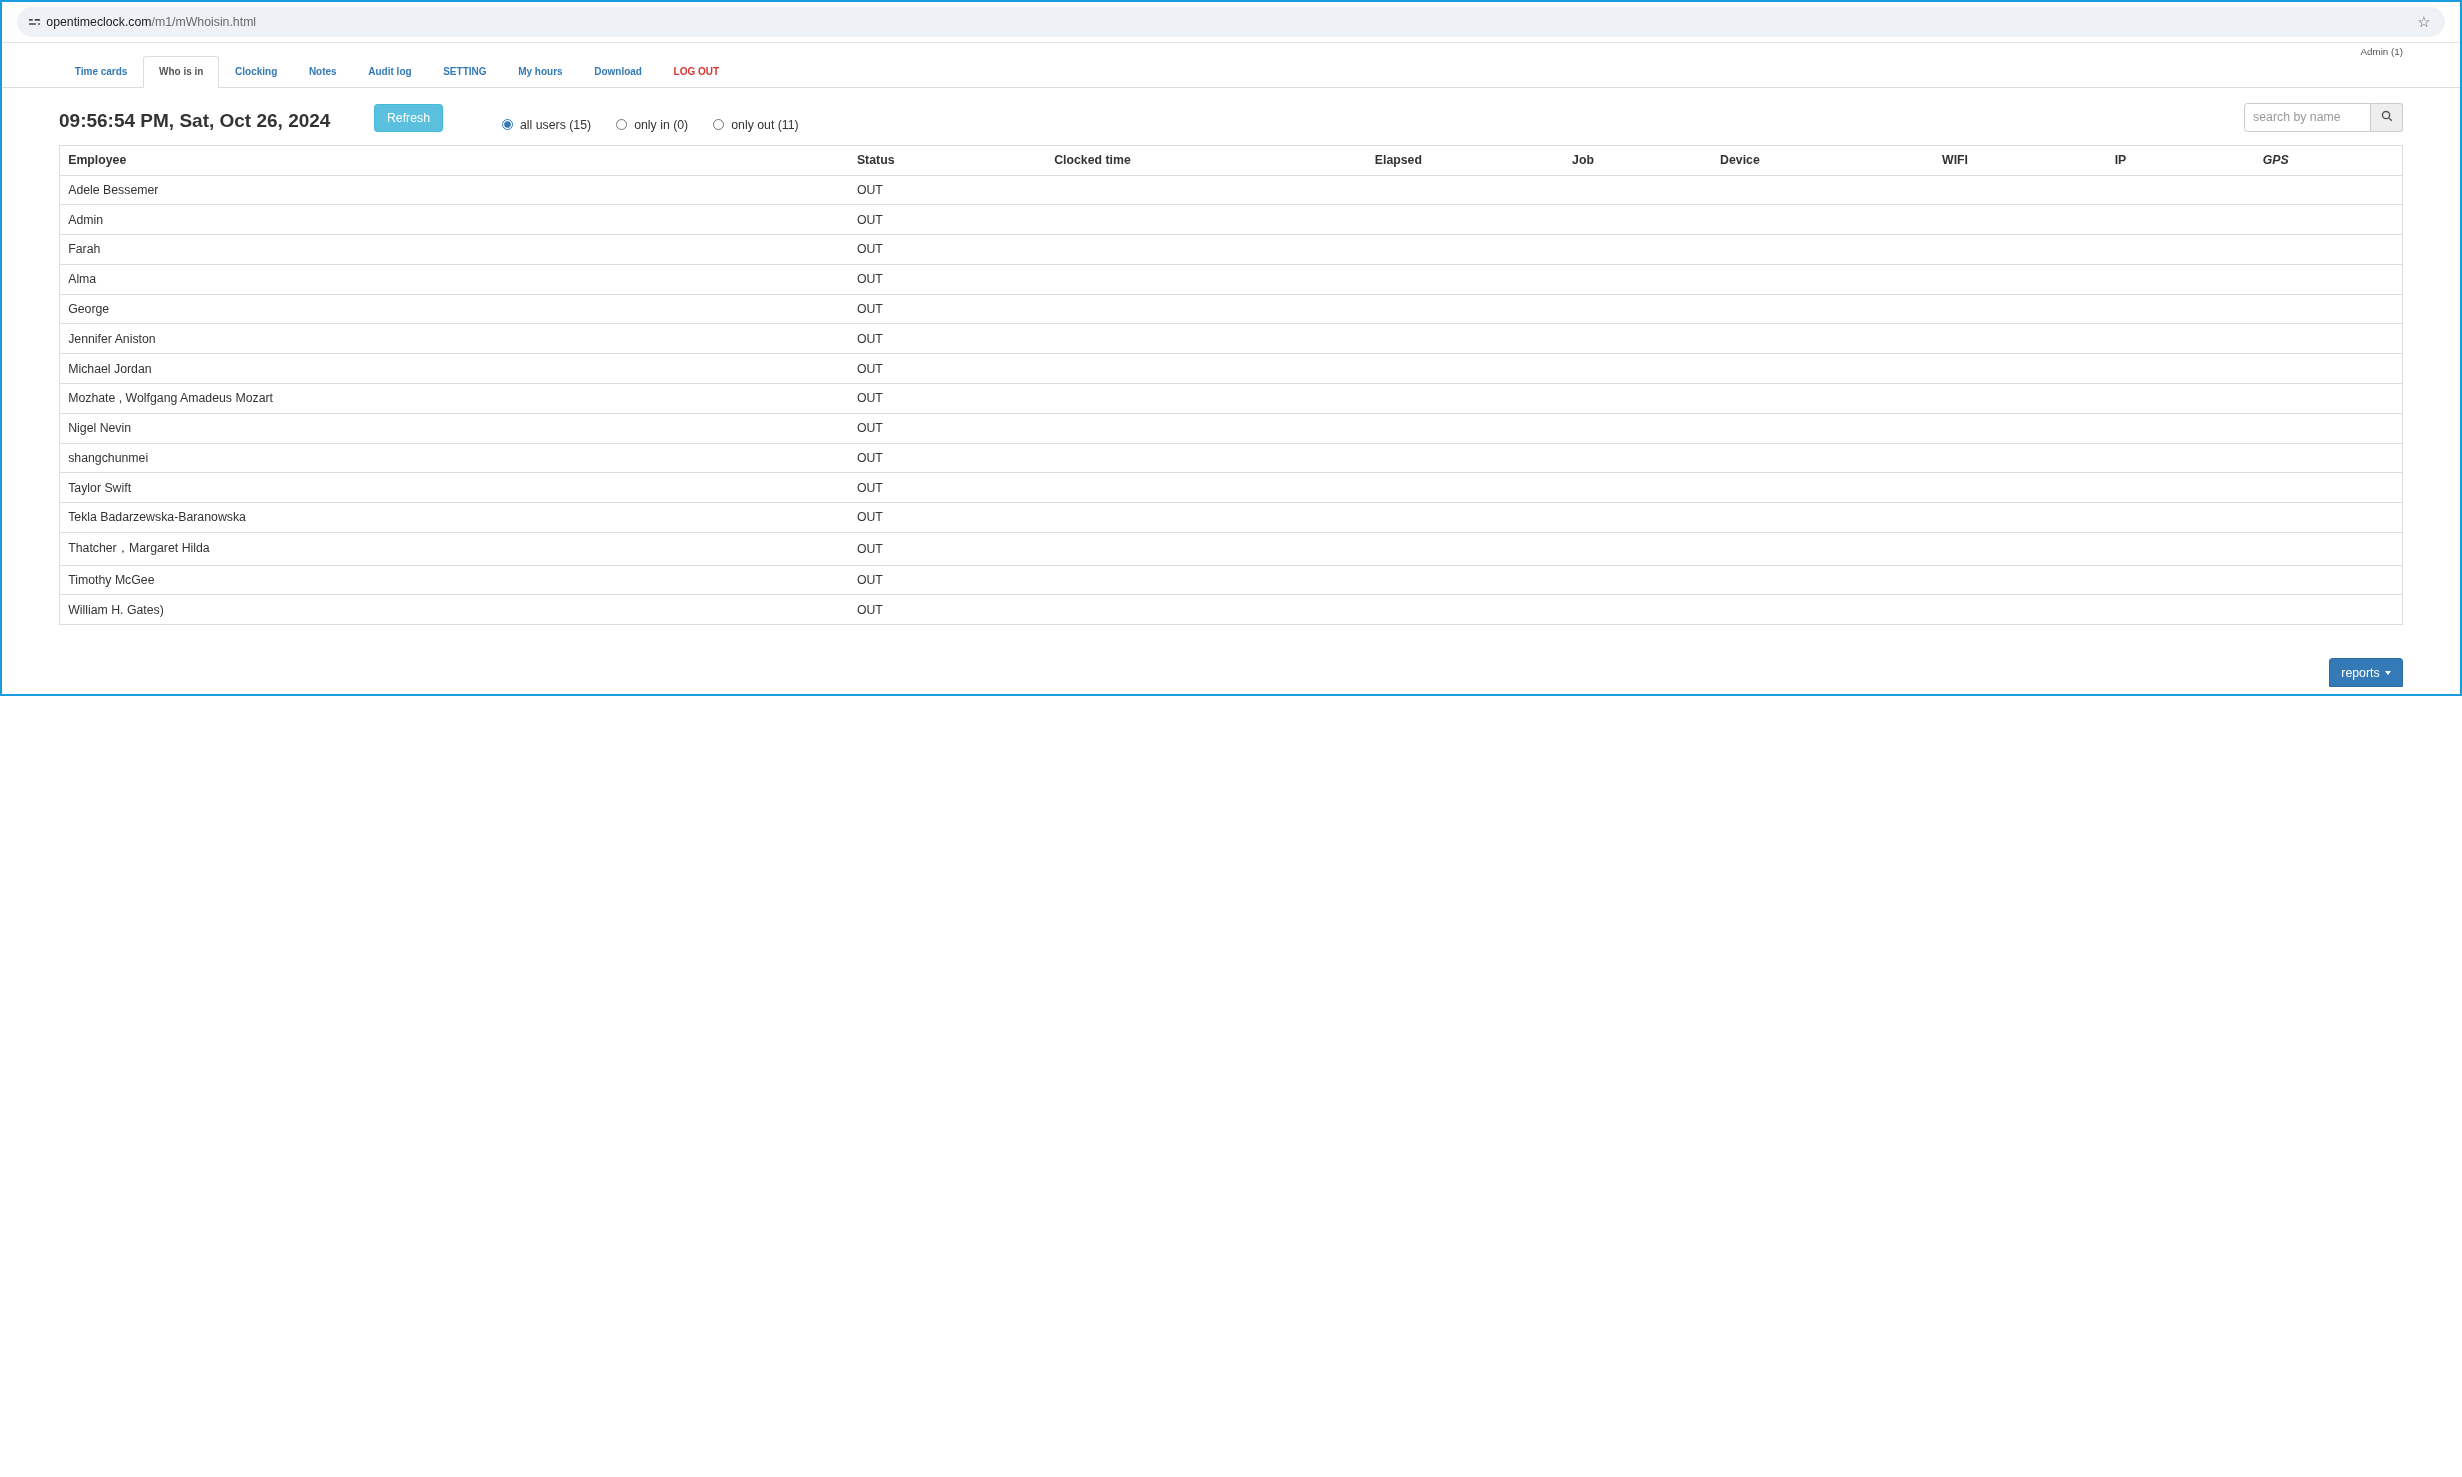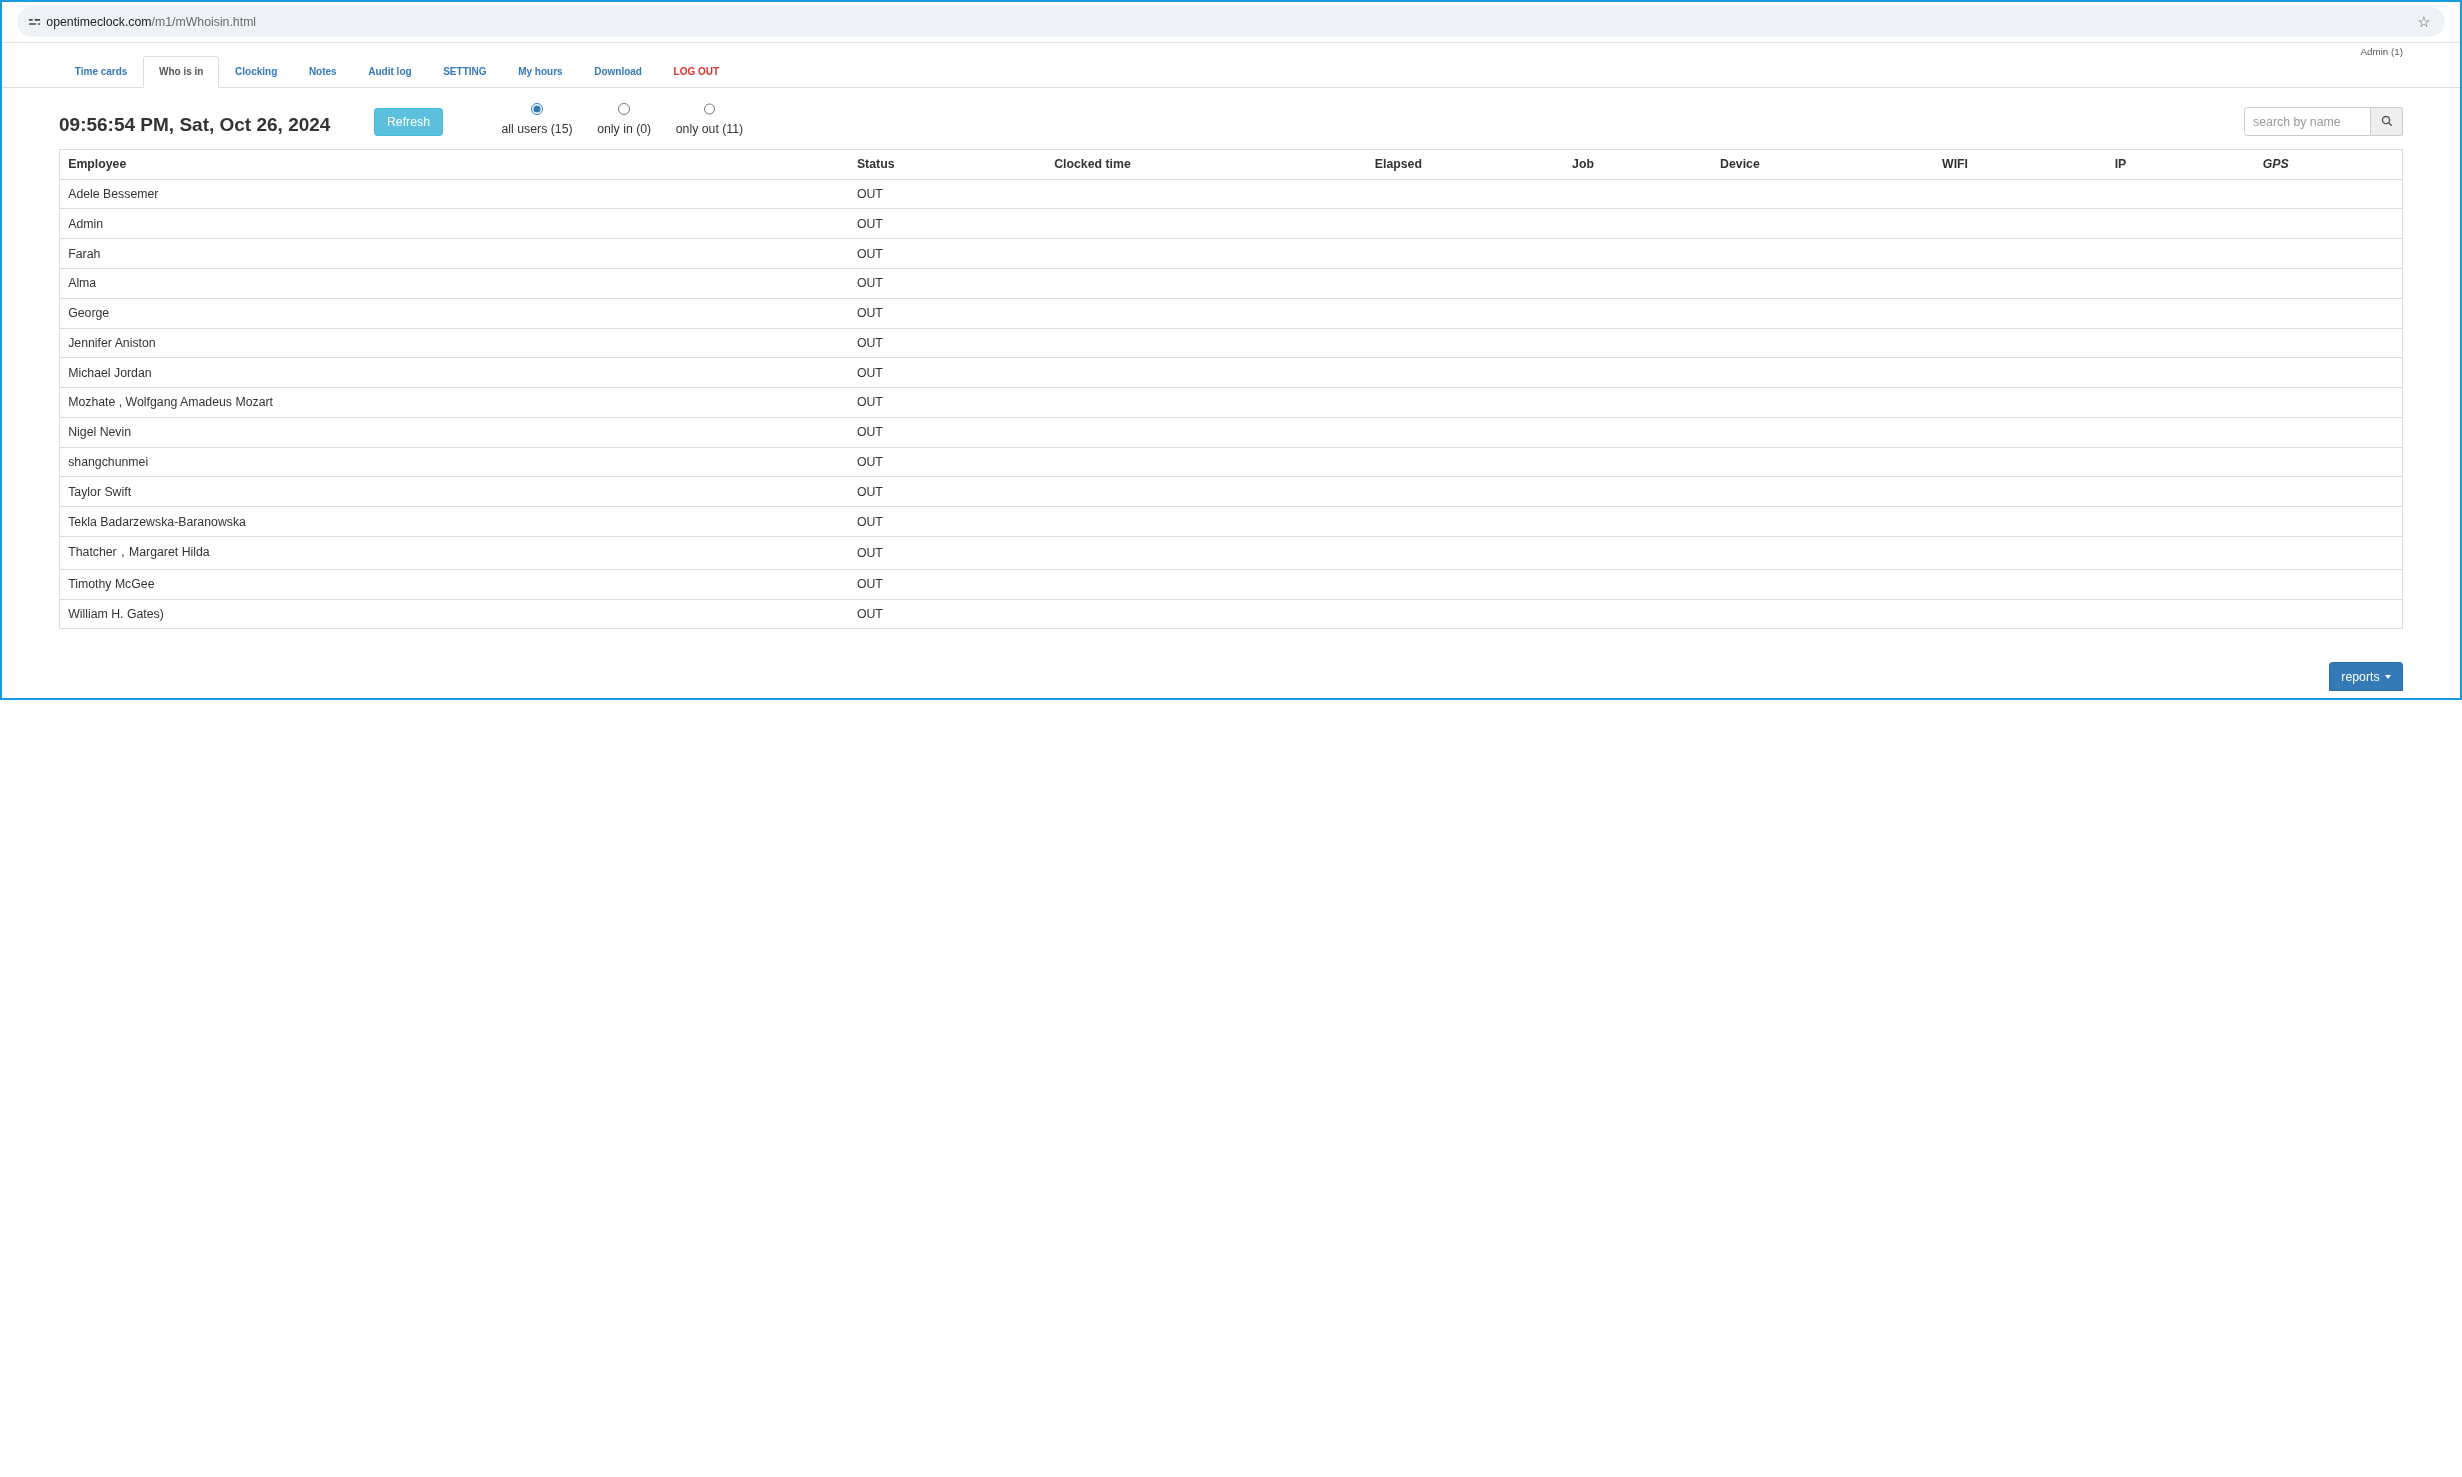--- a/index.html
+++ b/index.html
@@ -93,21 +93,21 @@
     cursor: pointer;
     margin-left: 26px;
   }
   .filter-group {
     display: flex;
     gap: 24.6px;
     margin-left: 41px;
     font-size: 12.3px;
     color: #333;
   }
-  .filter-item { display: flex; align-items: center; gap: 7px; cursor: pointer; flex-direction: column; }
+  .filter-item { display: flex; align-items: center; gap: 7px; cursor: pointer; }
   .filter-item input[type=radio] {
     width: 11.5px; height: 11.5px; accent-color: #337ab7; cursor: pointer;
   }
   .search-group {
     margin-left: auto;
     display: flex;
   }
   .search-input {
     border: 0.8px solid #ccc;
     border-radius: 3.3px 0 0 3.3px;

